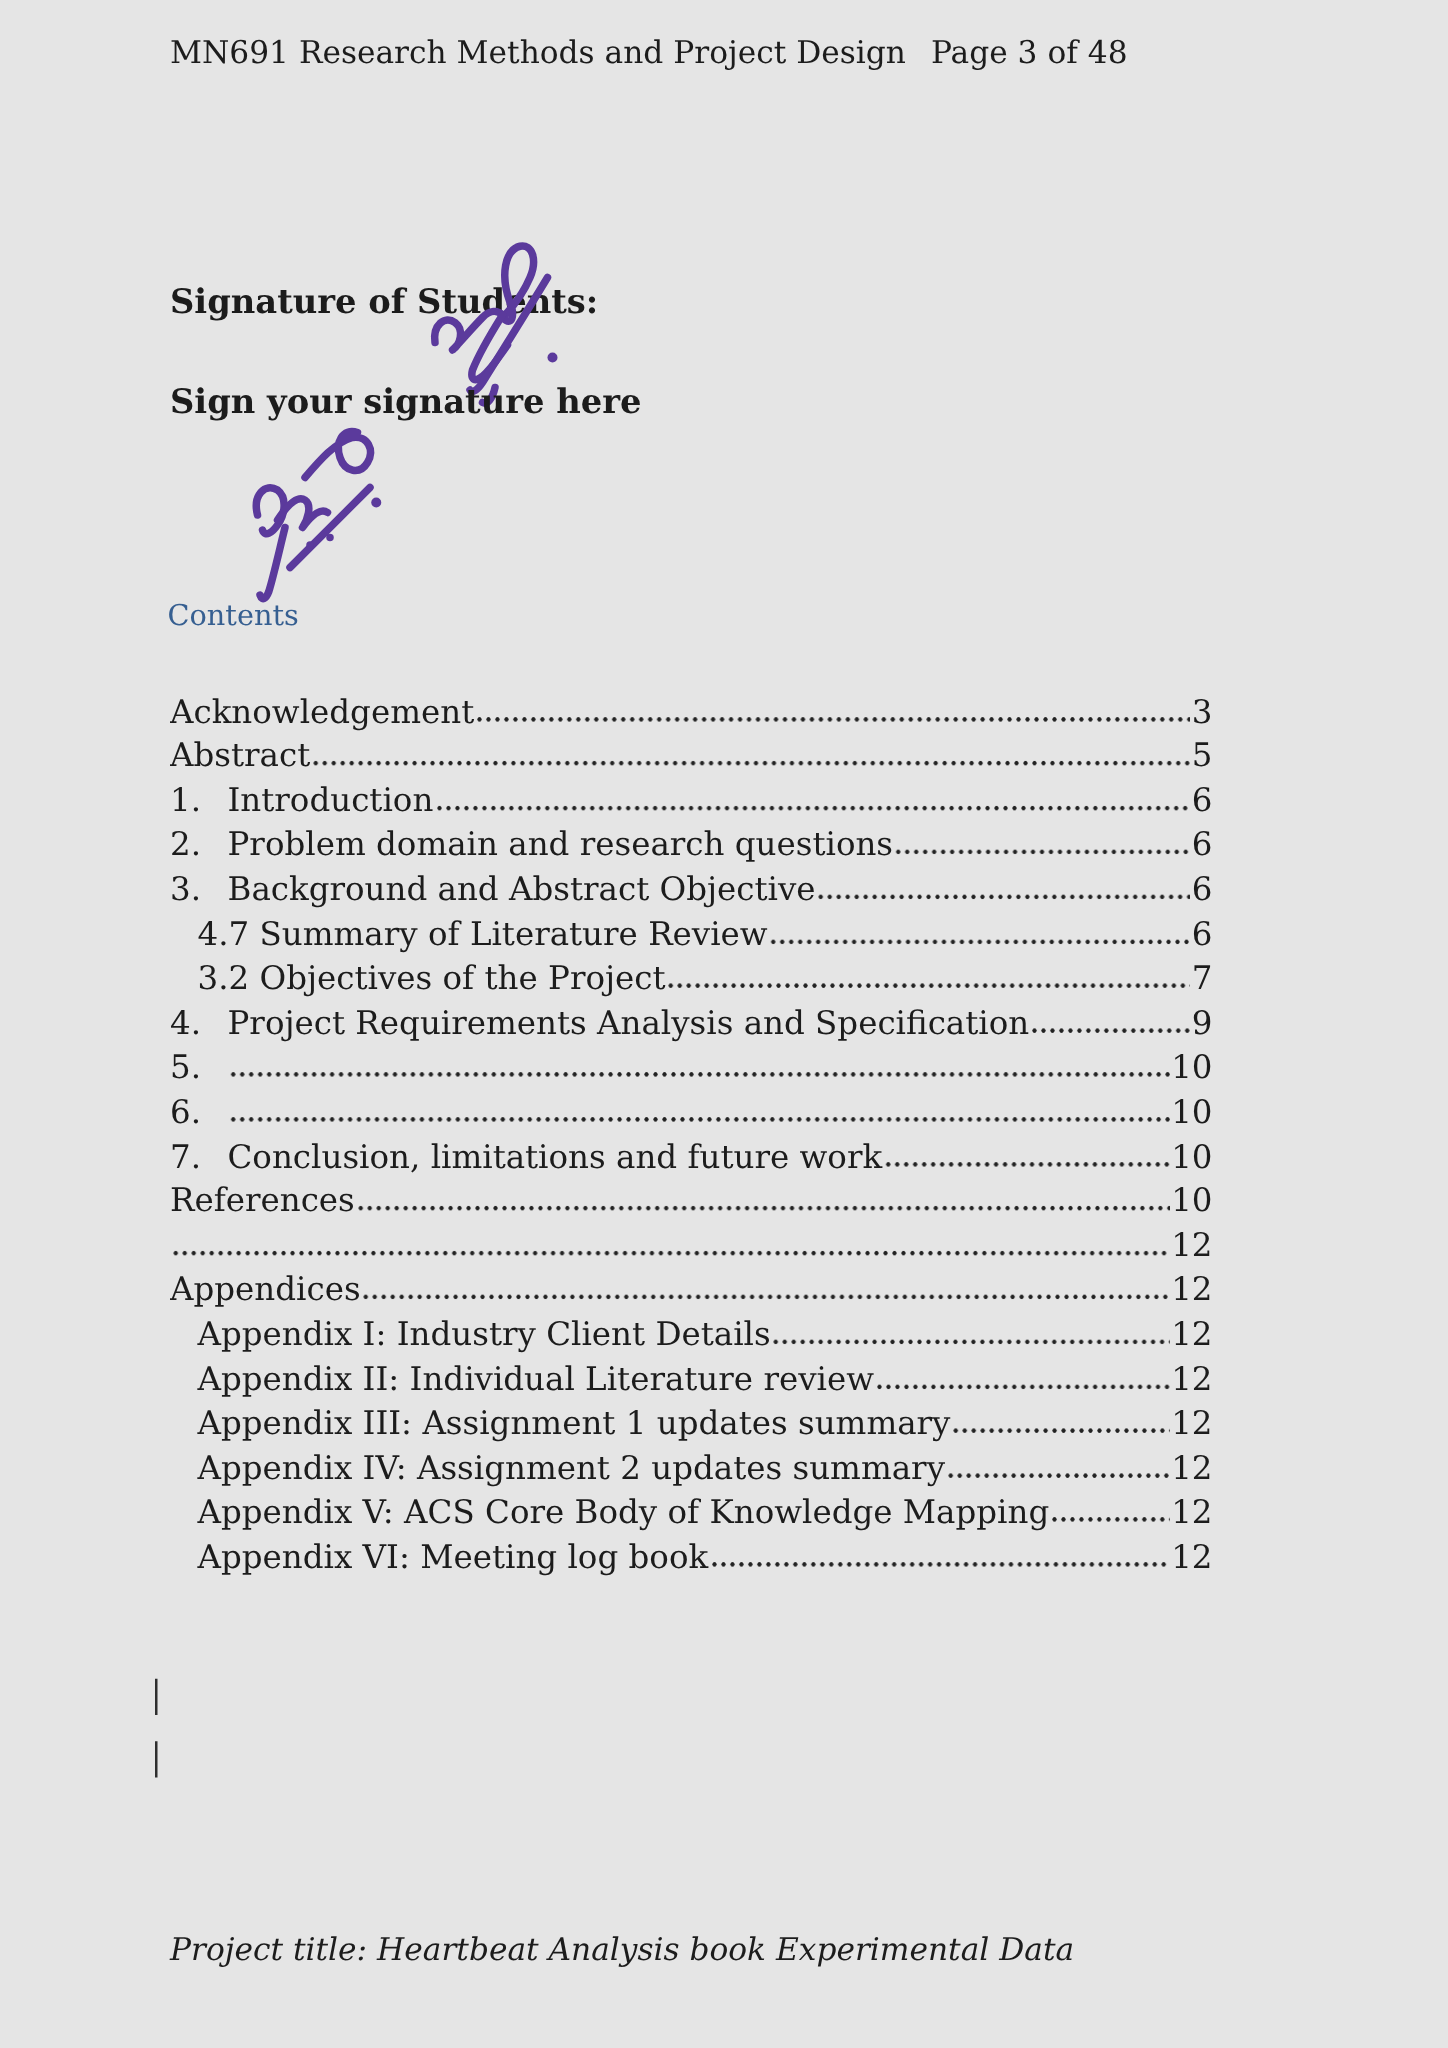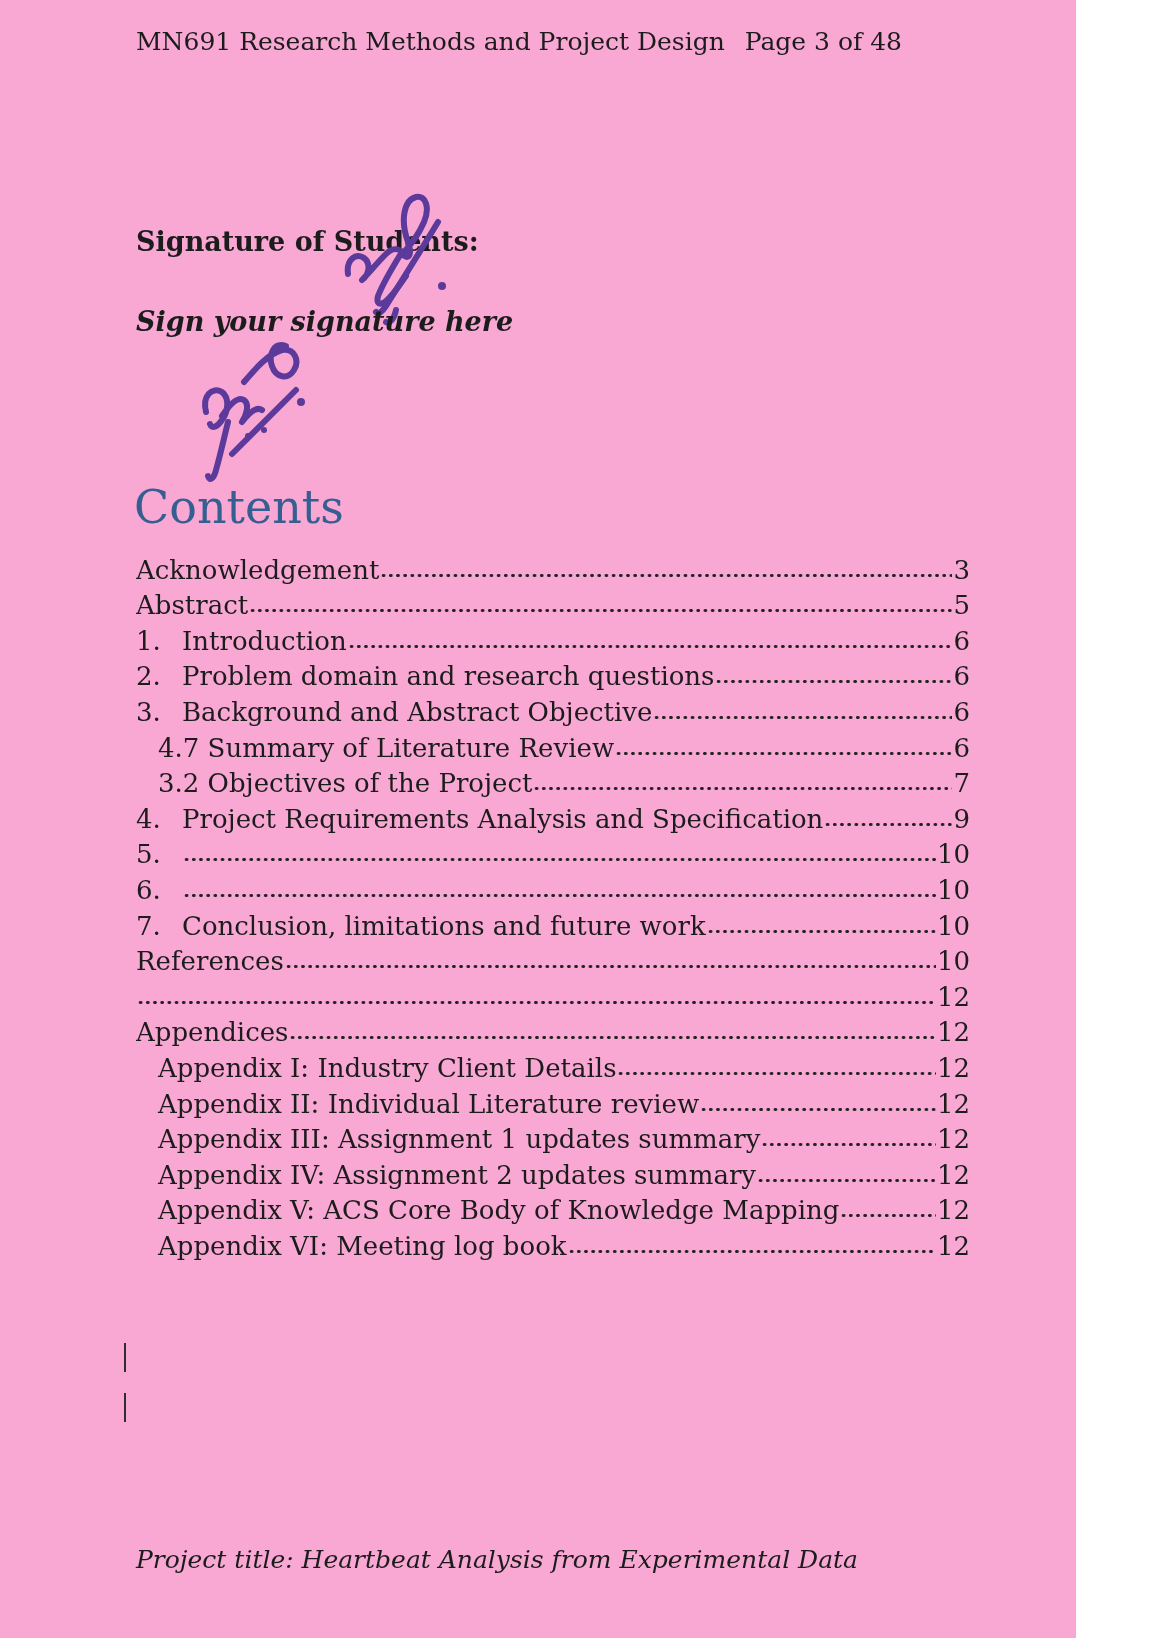--- a/index.html
+++ b/index.html
@@ -3,44 +3,44 @@
 <meta charset="utf-8">
 <style>
   :root{
     --ink:#5b3a9c;
     --heading-blue:#365f91;
     --text:#1c1c1c;
   }
   html,body{margin:0;padding:0;background:#ffffff;}
   .page{
     position:relative;
-    width:1076px;height:1638px;
-    background:#f9a8d4;
+    width:1158px;height:1638px;
+    background:#e5e5e5;
     font-family:"DejaVu Serif","Liberation Serif",serif;
     color:var(--text);
     overflow:hidden;
   }
   .header{
     position:absolute;top:27px;left:136px;
     font-size:25px;white-space:nowrap;
     display:flex;gap:20px;
   }
   .bold-label{
     position:absolute;left:136px;
     font-weight:bold;font-size:27px;white-space:nowrap;
   }
   #lbl-students{top:226px;}
-  #lbl-signhere{top:306px;font-style:italic;}
+  #lbl-signhere{top:306px;}
   #lbl-date{top:424px;}
   .sig{position:absolute;color:var(--ink);}
   #sig1{left:338px;top:190px;}
   #sig2{left:168px;top:338px;}
   .contents-title{
     position:absolute;left:134px;top:480px;
-    font-size:46px;color:var(--heading-blue);
+    font-size:23px;color:var(--heading-blue);
   }
   .toc{
     position:absolute;left:136px;top:551px;width:834px;
   }
   .toc-row{
     display:flex;align-items:flex-end;
     height:35.6px;line-height:33px;
     font-size:26px;white-space:nowrap;overflow:hidden;
   }
   .toc-row.lvl1{padding-left:22px;}
@@ -218,15 +218,15 @@
 
       <span class="toc-label">Appendix VI: Meeting log book</span>
       <span class="leader"></span>
       <span class="toc-page">12</span>
     </div>
     </div>
 
   <div class="caret" id="caret1"></div>
   <div class="caret" id="caret2"></div>
 
-  <div class="footer">Project title: Heartbeat Analysis from Experimental Data</div>
+  <div class="footer">Project title: Heartbeat Analysis book Experimental Data</div>
 
 </div>
 
 </body></html>

